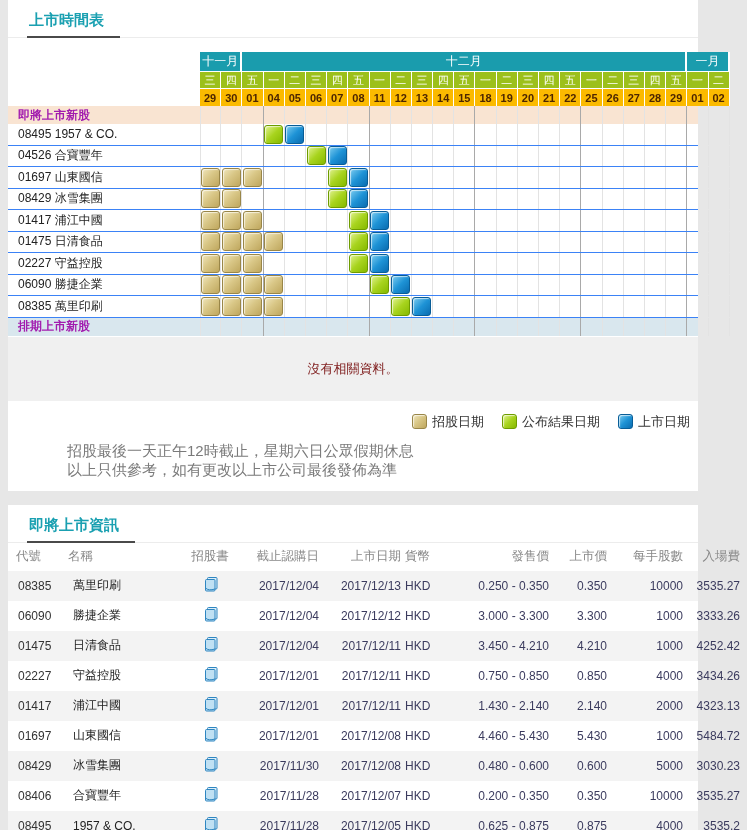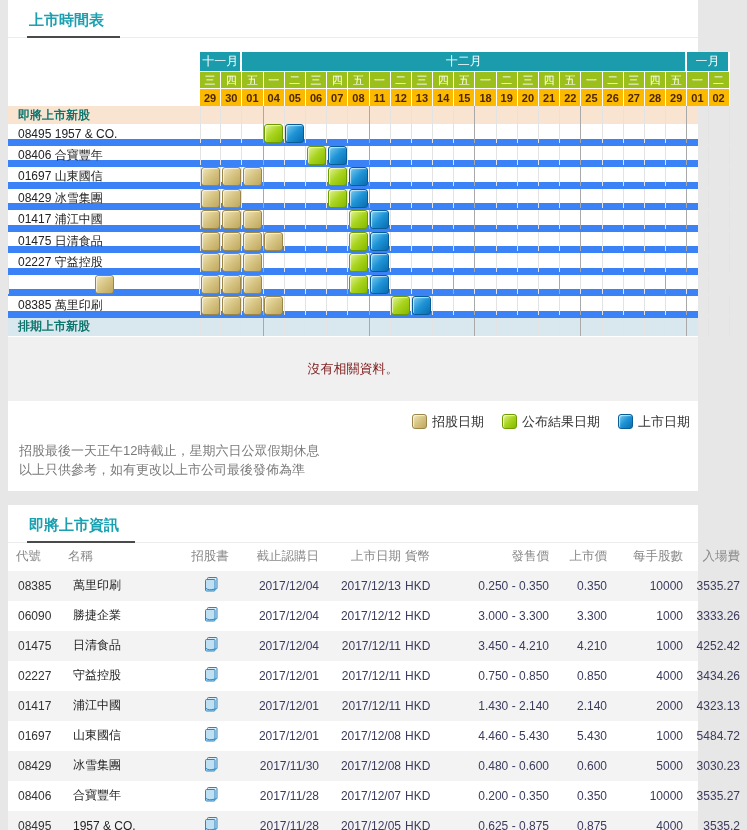--- a/index.html
+++ b/index.html
@@ -13,34 +13,34 @@
   .cal-row { display:grid; grid-template-columns:192px repeat(25,21.2px); }
   .cal-row .lbl { font-size:12px; color:#222; display:flex; align-items:center; padding-left:10px; }
   .cal-row.months { height:20px; }
   .cal-row.wd, .cal-row.day { height:17px; }
   .m-band { background:#1a9cad; color:#fff; font-size:12px; display:flex; align-items:center; justify-content:center; border-right:2px solid #fff; border-bottom:1px solid #fff; }
   .wd-c { background:#9cc01b; color:#fff; font-size:11px; display:flex; align-items:center; justify-content:center; border-right:1px solid #fff; border-bottom:1px solid #fff; }
   .day-c { background:#fbba00; color:#4d2600; font-weight:bold; font-size:11px; display:flex; align-items:center; justify-content:center; border-right:1px solid #fff; }
   .c { border-right:1px solid #e3e3e3; display:flex; align-items:center; justify-content:center; }
   .c.first { border-left:1px solid #e3e3e3; }
   .c.wk { border-right-color:#a9a9a9; }
-  .cal-row.stock { height:21.5px; border-bottom:7px solid #3b82f6; }
+  .cal-row.stock { height:21.5px; border-bottom:1px solid #3b82f6; }
   .cal-row.sec { height:18px; }
-  .cal-row.sec .lbl { font-weight:bold; font-size:12px; color:#0f766e; }
+  .cal-row.sec .lbl { font-weight:bold; font-size:12px; color:#a21caf; }
   .sec-upcoming { background:#f9e4d2; }
   .sec-scheduled { background:#d9e7ee; }
   .tile { width:19px; height:19px; border-radius:3px; border:1px solid; box-shadow:inset 1px 1px 1px rgba(255,255,255,.65); }
   .tile.sub  { background:linear-gradient(135deg,#f0e6bc 0%,#d9c787 45%,#bfa75e 100%); border-color:#998648; }
   .tile.res  { background:linear-gradient(135deg,#e2f392 0%,#a8d41e 50%,#86b900 100%); border-color:#6e9c00; }
   .tile.list { background:linear-gradient(135deg,#7ecdf0 0%,#1e93d6 50%,#0a6cb0 100%); border-color:#085d97; }
 
   .no-data { margin-top:1px; height:64px; background:#f0f0f0; display:flex; align-items:center; justify-content:center; font-size:13px; color:#7f1d1d; }
   .legend { display:flex; justify-content:flex-end; align-items:center; padding:12px 8px 0 0; font-size:13px; color:#333; }
   .legend .tile { width:15px; height:15px; margin:0 5px 0 18px; }
-  .footnotes { padding:10px 16px 12px 11px; font-size:13px; color:#7a7a7a; line-height:19px; }
+  .footnotes { padding:10px 16px 12px 11px; font-size:15px; color:#7a7a7a; line-height:19px;margin-left:48px; }
 
   
   .panel2 { margin-top:14px; min-height:334px; }
   .t-row { display:grid; grid-template-columns:52px 122px 40px 93px 82px 42px 106px 58px 76px 57px; align-items:center; height:30px; padding-left:8px; font-size:12px; color:#3b3b5e; }
   .t-row.head { height:28px; color:#888; font-size:12.5px; }
   .t-row.striped { background:#f3f3f3; }
   .t-row .l { text-align:left; }
   .t-row .ctr { text-align:center; }
   .t-row .r { text-align:right; padding-right:4px; }
   .t-row .code { color:#333; padding-left:2px; }
@@ -173,21 +173,21 @@
           <div class="c wk"></div>
           <div class="c"></div>
           <div class="c"></div>
           <div class="c"></div>
           <div class="c"></div>
           <div class="c wk"></div>
           <div class="c"></div>
           <div class="c"></div>
         </div>
         <div class="cal-row stock">
-          <div class="lbl">08406 合寶豐年</div>
+          <div class="lbl">04526 合寶豐年</div>
           <div class="c first"></div>
           <div class="c"></div>
           <div class="c wk"></div>
           <div class="c"></div>
           <div class="c"></div>
           <div class="c">
             <div class="tile res"></div>
           </div>
           <div class="c">
             <div class="tile list"></div>
@@ -395,20 +395,21 @@
           <div class="c wk"></div>
           <div class="c"></div>
           <div class="c"></div>
           <div class="c"></div>
           <div class="c"></div>
           <div class="c wk"></div>
           <div class="c"></div>
           <div class="c"></div>
         </div>
         <div class="cal-row stock">
+          <div class="lbl">06090 勝捷企業</div>
           <div class="c first">
             <div class="tile sub"></div>
           </div>
           <div class="c">
             <div class="tile sub"></div>
           </div>
           <div class="c wk">
             <div class="tile sub"></div>
           </div>
           <div class="c">

